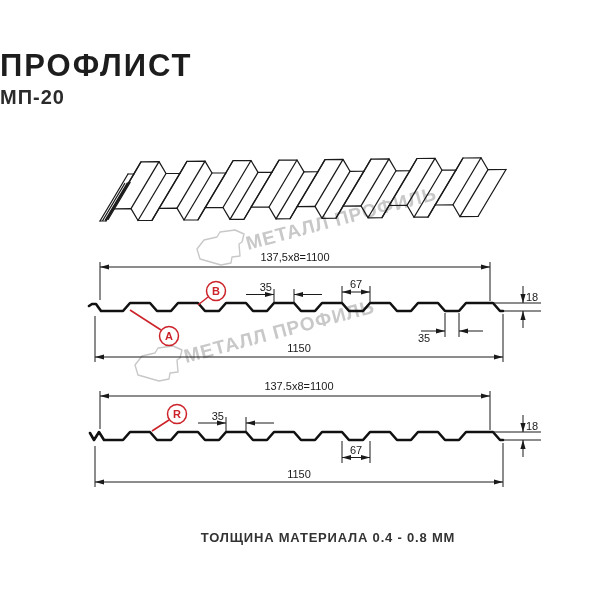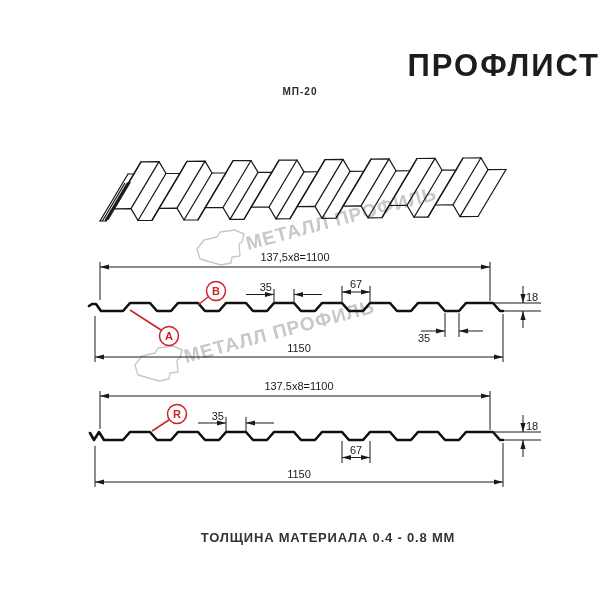--- a/index.html
+++ b/index.html
@@ -1,21 +1,21 @@
 <!DOCTYPE html>
 <html style="--red: #cc2229; --wm: #c8c8c8;"><head>
 <meta charset="utf-8">
 <style>
   html,body{margin:0;padding:0;background:#fff;}
   .page{position:relative;width:600px;height:600px;background:#ffffff;overflow:hidden;
         font-family:"Liberation Sans",sans-serif;}
-  .title{position:absolute;left:0;top:48px;width:600px;text-align:right;
+  .title{position:absolute;left:0;top:48px;width:600px;text-align:left;
          font-size:31px;font-weight:bold;letter-spacing:2px;color:#1d1d1d;}
-  .subtitle{position:absolute;left:0;top:86px;width:600px;text-align:center;
-         font-size:10px;font-weight:600;letter-spacing:1px;color:#2b2b2b;}
+  .subtitle{position:absolute;left:0;top:86px;width:600px;text-align:left;
+         font-size:20px;font-weight:600;letter-spacing:1px;color:#2b2b2b;}
   .caption{position:absolute;left:0;top:530px;width:600px;text-align:center;
          font-size:13px;font-weight:bold;letter-spacing:0.8px;color:#333333;margin-left:28px;}
   svg{position:absolute;left:0;top:0;}
   .dimtext{font-size:11px;fill:#1a1a1a;}
   .dimline{stroke:#1a1a1a;stroke-width:1;fill:none;}
   .arrow{fill:#1a1a1a;stroke:none;}
   .profile{stroke:#111111;stroke-width:2.6;fill:none;stroke-linejoin:round;stroke-linecap:round;}
   .sheet3d{stroke:#1a1a1a;stroke-width:1.25;fill:none;stroke-linejoin:round;stroke-linecap:round;}
   .red{stroke:var(--red,#cc2229);fill:none;stroke-width:1.5;}
   .redtext{font-size:11px;fill:var(--red,#cc2229);font-weight:600;}

